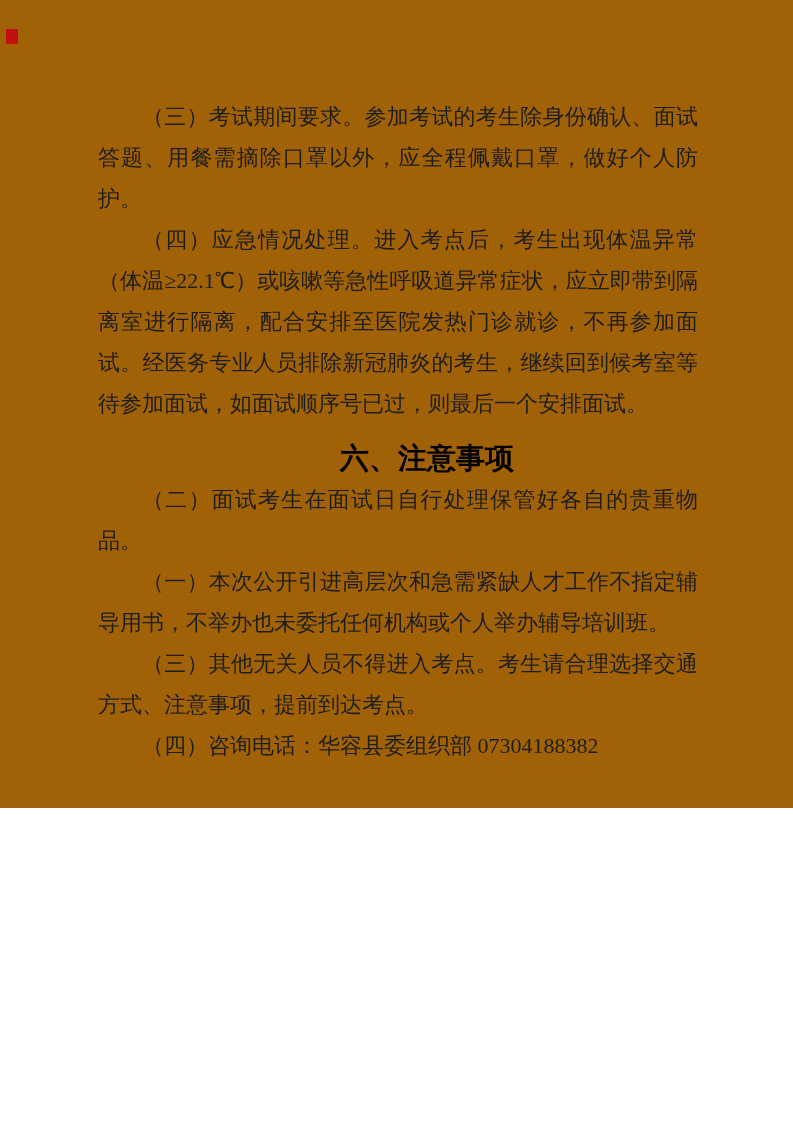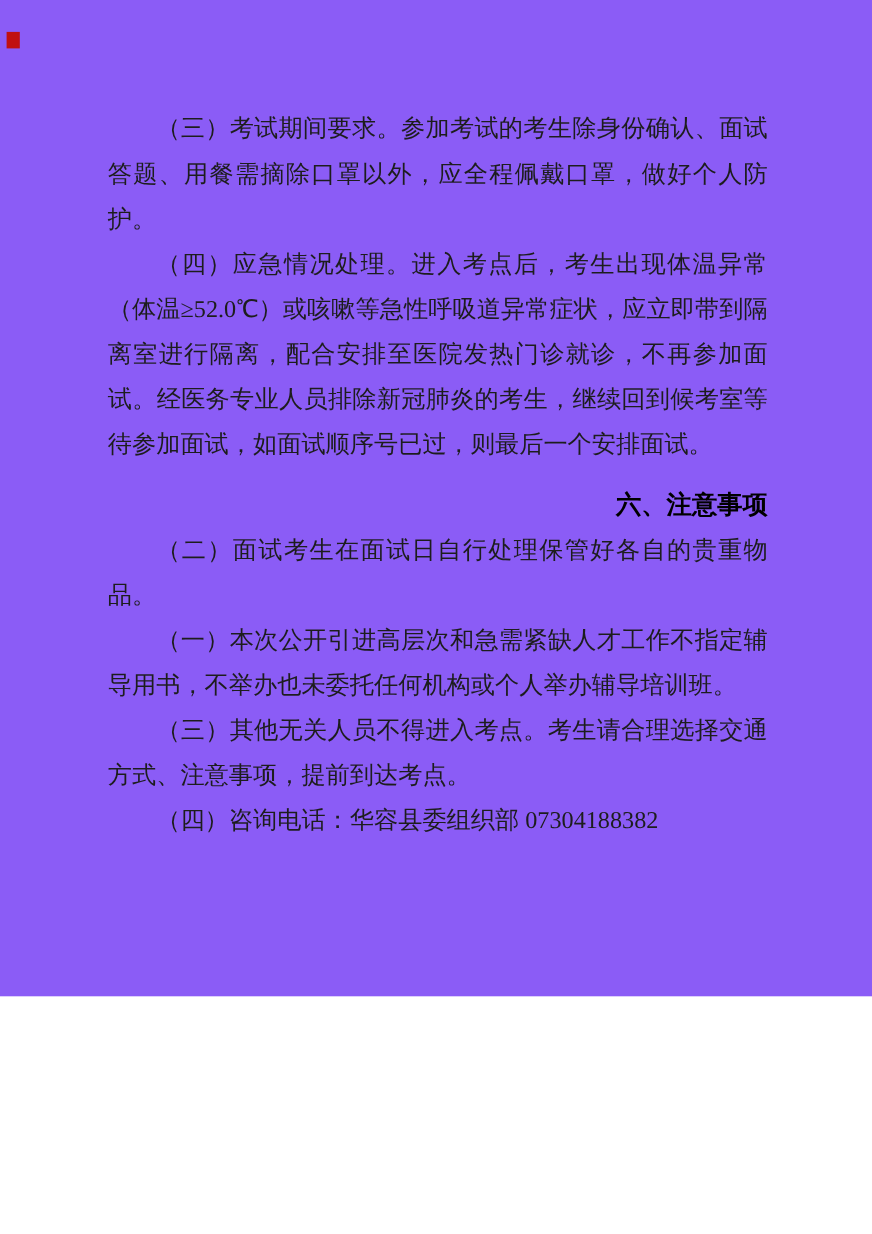--- a/index.html
+++ b/index.html
@@ -3,22 +3,22 @@
 <meta charset="utf-8">
 <style>
   html, body {
     margin: 0;
     padding: 0;
     background: #ffffff;
   }
   .page {
     position: relative;
     width: 793px;
-    height: 906px;
-    background: #8b5cf6;
+    height: 808px;
+    background: #a16207;
     overflow: hidden;
     font-family: "Liberation Serif", serif;
   }
   .corner-mark {
     position: absolute;
     left: 6px;
     top: 29px;
     width: 12px;
     height: 15px;
     background: #c01010;
@@ -34,26 +34,26 @@
     text-align: justify;
     text-justify: inter-character;
   }
   .content p {
     margin: 0;
     text-indent: 2em;
   }
   .section-heading {
     font-family: "Liberation Sans", sans-serif;
     font-weight: bold;
-    font-size: 23px;
+    font-size: 29px;
     line-height: 41px;
     color: #000000;
     margin: 14px 0 0 0;
     text-indent: 2em;
-    text-align: right;
+    text-align: center;
   }
   .footer {
     position: absolute;
     left: 0;
     top: 1024px;
     width: 100%;
     text-align: center;
     font-size: 21px;
     line-height: 24px;
     color: #1d1d1d;
@@ -63,21 +63,21 @@
 </head>
 <body>
 
 <div class="page">
 
   <div class="corner-mark"></div>
 
   <div class="content">
     <p>（三）考试期间要求。参加考试的考生除身份确认、面试答题、用餐需摘除口罩以外，应全程佩戴口罩，做好个人防护。</p>
 
-    <p>（四）应急情况处理。进入考点后，考生出现体温异常（体温≥52.0℃）或咳嗽等急性呼吸道异常症状，应立即带到隔离室进行隔离，配合安排至医院发热门诊就诊，不再参加面试。经医务专业人员排除新冠肺炎的考生，继续回到候考室等待参加面试，如面试顺序号已过，则最后一个安排面试。</p>
+    <p>（四）应急情况处理。进入考点后，考生出现体温异常（体温≥22.1℃）或咳嗽等急性呼吸道异常症状，应立即带到隔离室进行隔离，配合安排至医院发热门诊就诊，不再参加面试。经医务专业人员排除新冠肺炎的考生，继续回到候考室等待参加面试，如面试顺序号已过，则最后一个安排面试。</p>
 
 
     <h2 class="section-heading">六、注意事项</h2>
 
     <p>（二）面试考生在面试日自行处理保管好各自的贵重物品。</p>
 
     <p>（一）本次公开引进高层次和急需紧缺人才工作不指定辅导用书，不举办也未委托任何机构或个人举办辅导培训班。</p>
 
     <p>（三）其他无关人员不得进入考点。考生请合理选择交通方式、注意事项，提前到达考点。</p>
 

